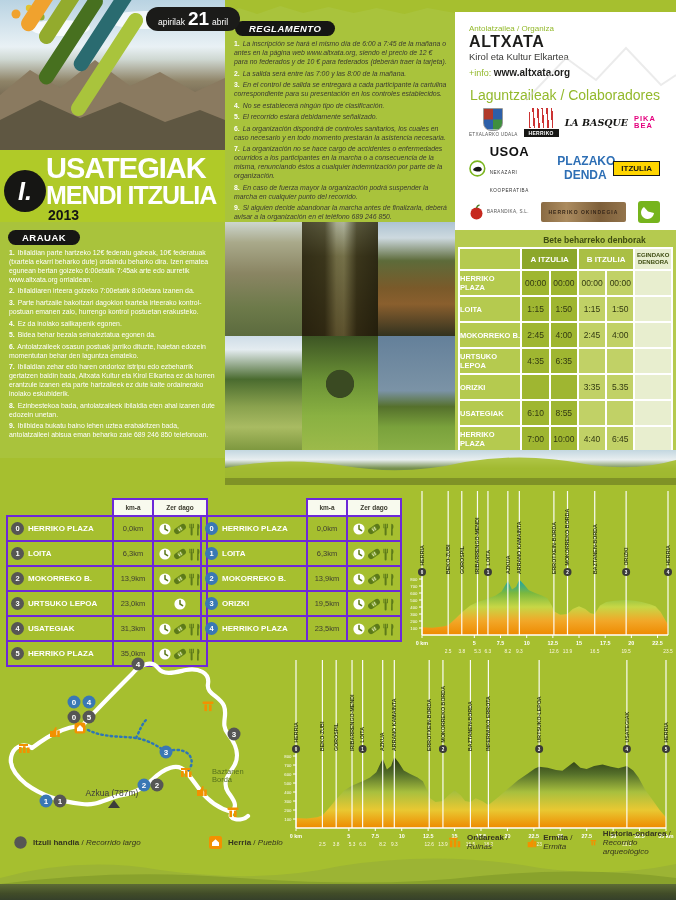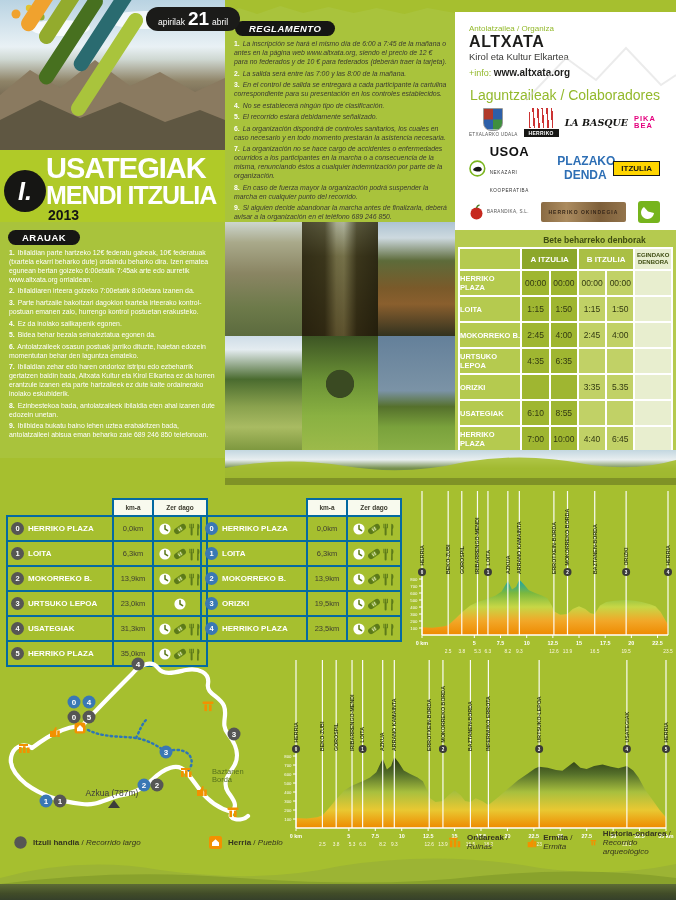--- a/index.html
+++ b/index.html
@@ -106,21 +106,21 @@
 
   
   .panorama{left:225px;top:450px;width:451px;height:28px;
     background:linear-gradient(180deg,#c3d7e0 0%,#e8eef0 35%,#77914f 65%,#5d7a3a 100%)}
   .pan-band{left:225px;top:478px;width:451px;height:7px;background:#7f9226}
 
   
   table.cp{position:absolute;border-collapse:collapse}
   #cp-long{left:6px;top:498px}
   #cp-short{left:200px;top:498px}
-  table.cp td{border:2px solid #0369a1;padding:0 2px}
+  table.cp td{border:2px solid #6d28d9;padding:0 2px}
   table.cp td.no-b{border:none}
   .cp-head{background:rgba(255,255,255,.92);font-size:6.5px;font-weight:bold;color:#3c3c30;
     text-align:center;height:15px}
   .cp-name{font-size:8px;color:#fff;font-weight:bold;white-space:nowrap;height:23px;min-width:100px}
   .cp-num{display:inline-flex;width:13px;height:13px;border-radius:50%;color:#fff;font-size:7.5px;
     font-weight:bold;align-items:center;justify-content:center;margin:0 4px 0 1px;vertical-align:middle}
   .cp-km{font-size:7.5px;color:#3f3f30;text-align:center;min-width:34px}
   .cp-icons{min-width:48px;text-align:center;white-space:nowrap}
   .cp-icons svg{vertical-align:middle;margin:0 1px}
 

